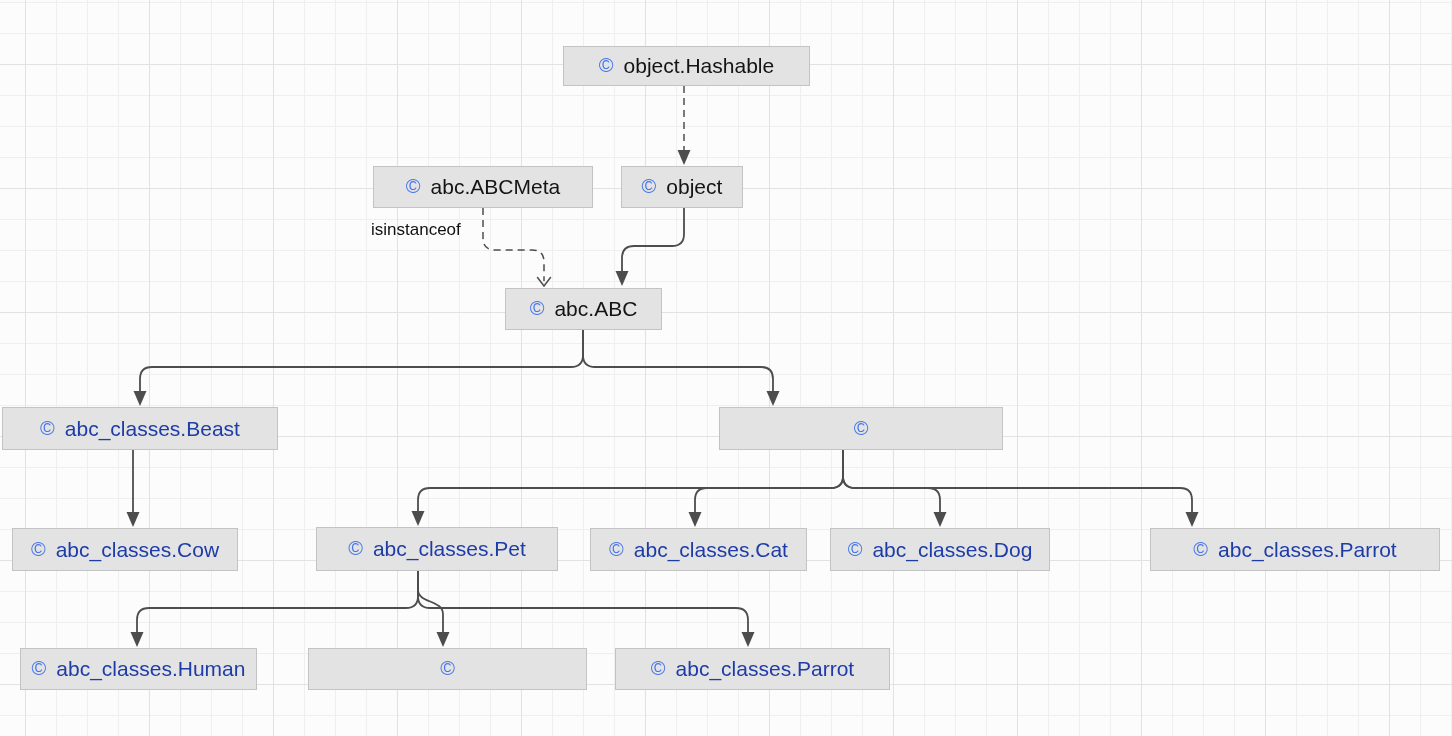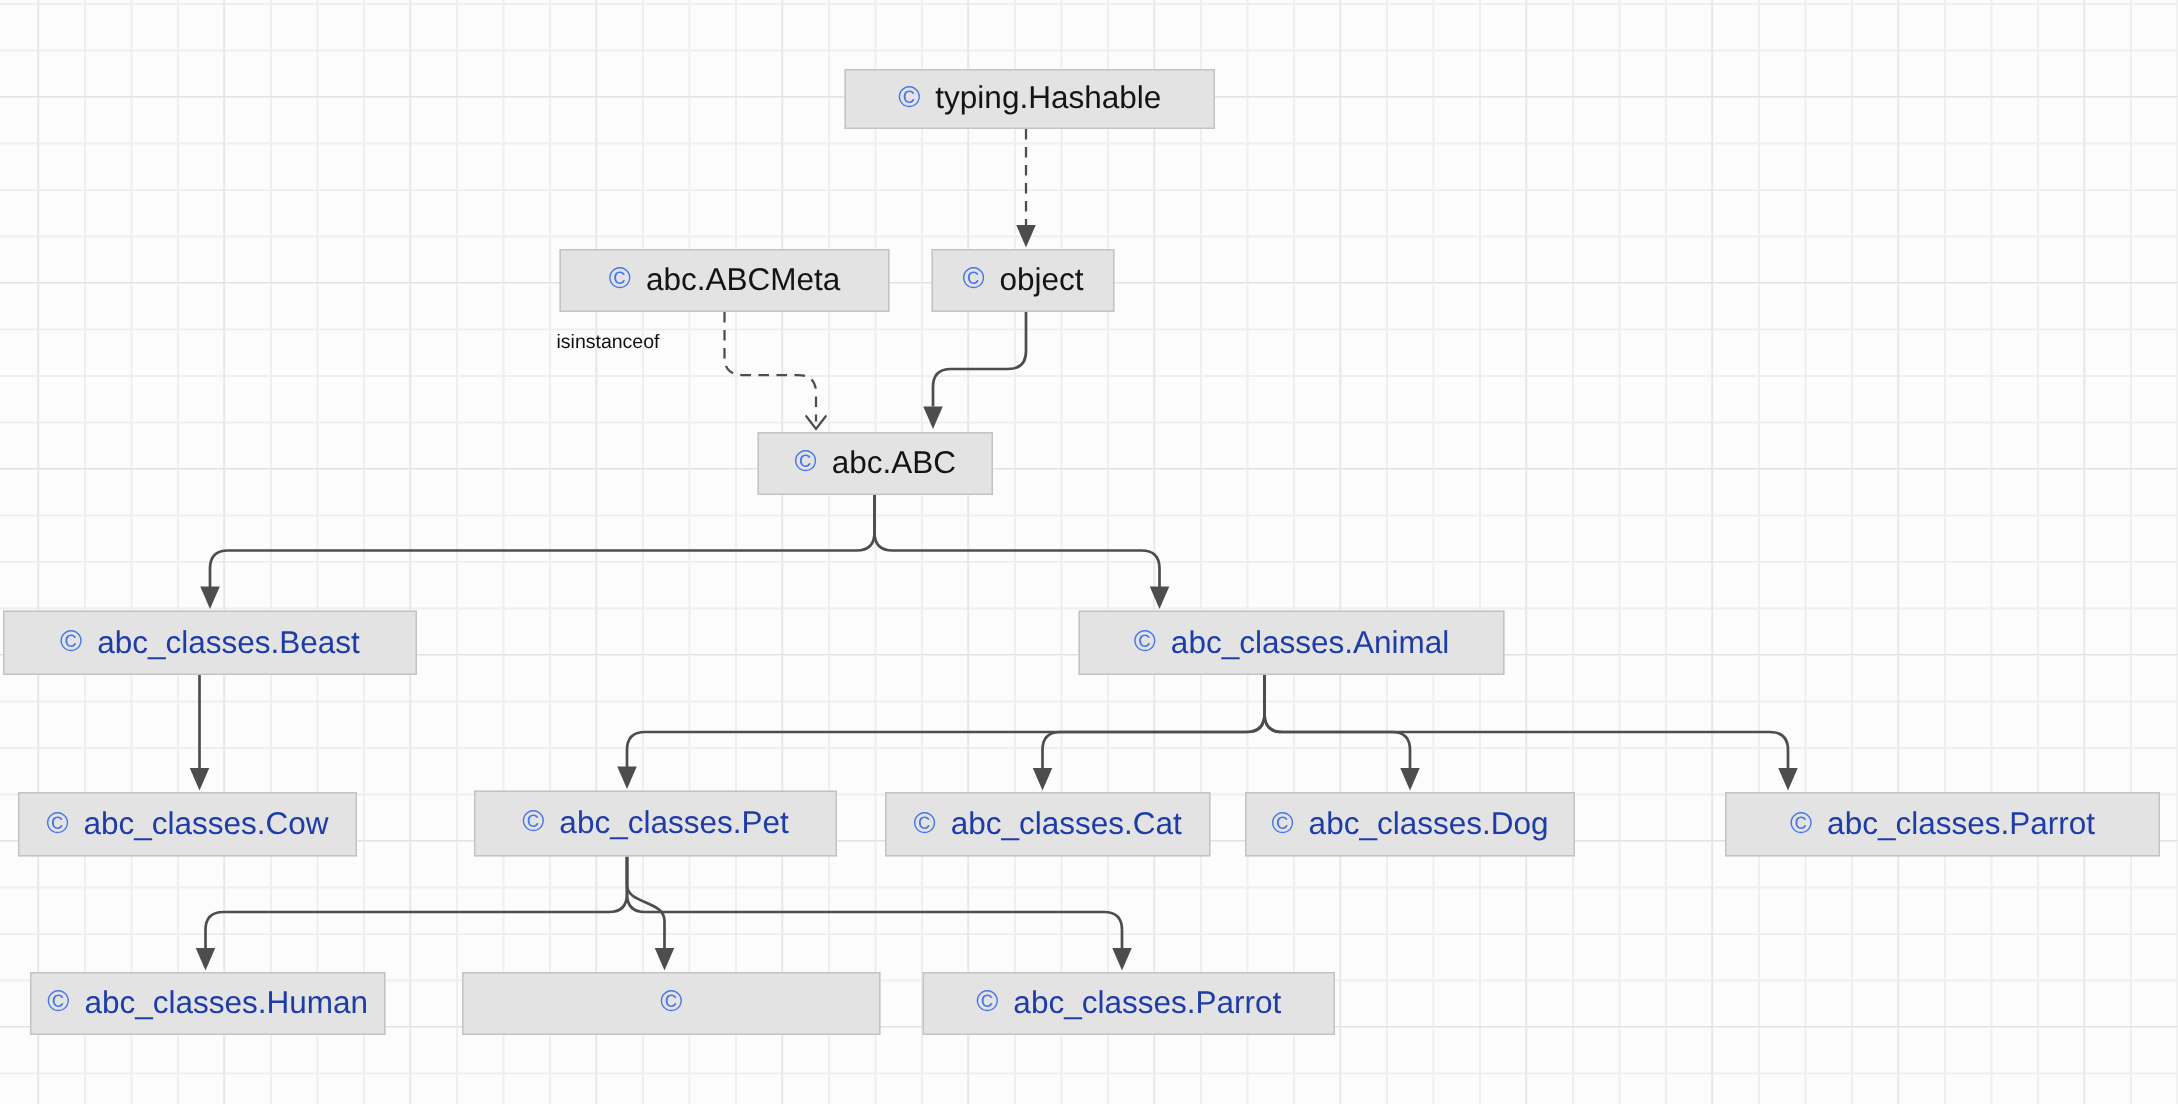--- a/index.html
+++ b/index.html
@@ -26,21 +26,21 @@
   .open-ah{fill:none;stroke:#4d4d4d;stroke-width:1.5px;stroke-linecap:round;}
   .node{
     position:absolute;box-sizing:border-box;height:42px;
     background:#e3e3e3;border:1px solid #c3c3c3;
     display:flex;align-items:center;justify-content:center;gap:10px;
     font-size:21px;color:#141414;white-space:nowrap;cursor:pointer;
   }
   .node .cicon{color:#4876ea;font-size:20px;line-height:1;transform:translateY(-1px);}
   .node.user .nlabel{color:#1e3ca8;text-align:right;}
   .edge-label{
-    position:absolute;left:371px;top:220px;font-size:13px;color:#111;
+    position:absolute;left:371px;top:220px;font-size:17px;color:#111;
   }
   
   #n0{left:563px;top:46px;width:247px;height:40px;}
   #n1{left:373px;top:166px;width:220px;}
   #n2{left:621px;top:166px;width:122px;}
   #n3{left:505px;top:288px;width:157px;}
   #n4{left:2px;top:407px;width:276px;height:43px;}
   #n5{left:719px;top:407px;width:284px;height:43px;}
   #n6{left:12px;top:528px;width:226px;height:43px;}
   #n7{left:316px;top:527px;width:242px;height:44px;}
@@ -95,41 +95,40 @@
     <polygon class="ah" points="436.5,632 449.5,632 443,647"></polygon>
 
     <path class="edge" d="M418 571 V596 Q418 608 430 608 H736 Q748 608 748 620 V633"></path>
     <polygon class="ah" points="741.5,632 754.5,632 748,647"></polygon>
   </svg>
 
   <div class="edge-label">isinstanceof</div>
 
   <div id="n0" class="node builtin">
     <span class="cicon">©</span>
-    <span class="nlabel">typing.Hashable</span>
+    <span class="nlabel">object.Hashable</span>
   </div>
   <div id="n1" class="node builtin">
     <span class="cicon">©</span>
     <span class="nlabel">abc.ABCMeta</span>
   </div>
   <div id="n2" class="node builtin">
     <span class="cicon">©</span>
     <span class="nlabel">object</span>
   </div>
   <div id="n3" class="node builtin">
     <span class="cicon">©</span>
     <span class="nlabel">abc.ABC</span>
   </div>
   <div id="n4" class="node user">
     <span class="cicon">©</span>
     <span class="nlabel">abc_classes.Beast</span>
   </div>
   <div id="n5" class="node user">
     <span class="cicon">©</span>
-    <span class="nlabel">abc_classes.Animal</span>
   </div>
   <div id="n6" class="node user">
     <span class="cicon">©</span>
     <span class="nlabel">abc_classes.Cow</span>
   </div>
   <div id="n7" class="node user">
     <span class="cicon">©</span>
     <span class="nlabel">abc_classes.Pet</span>
   </div>
   <div id="n8" class="node user">

